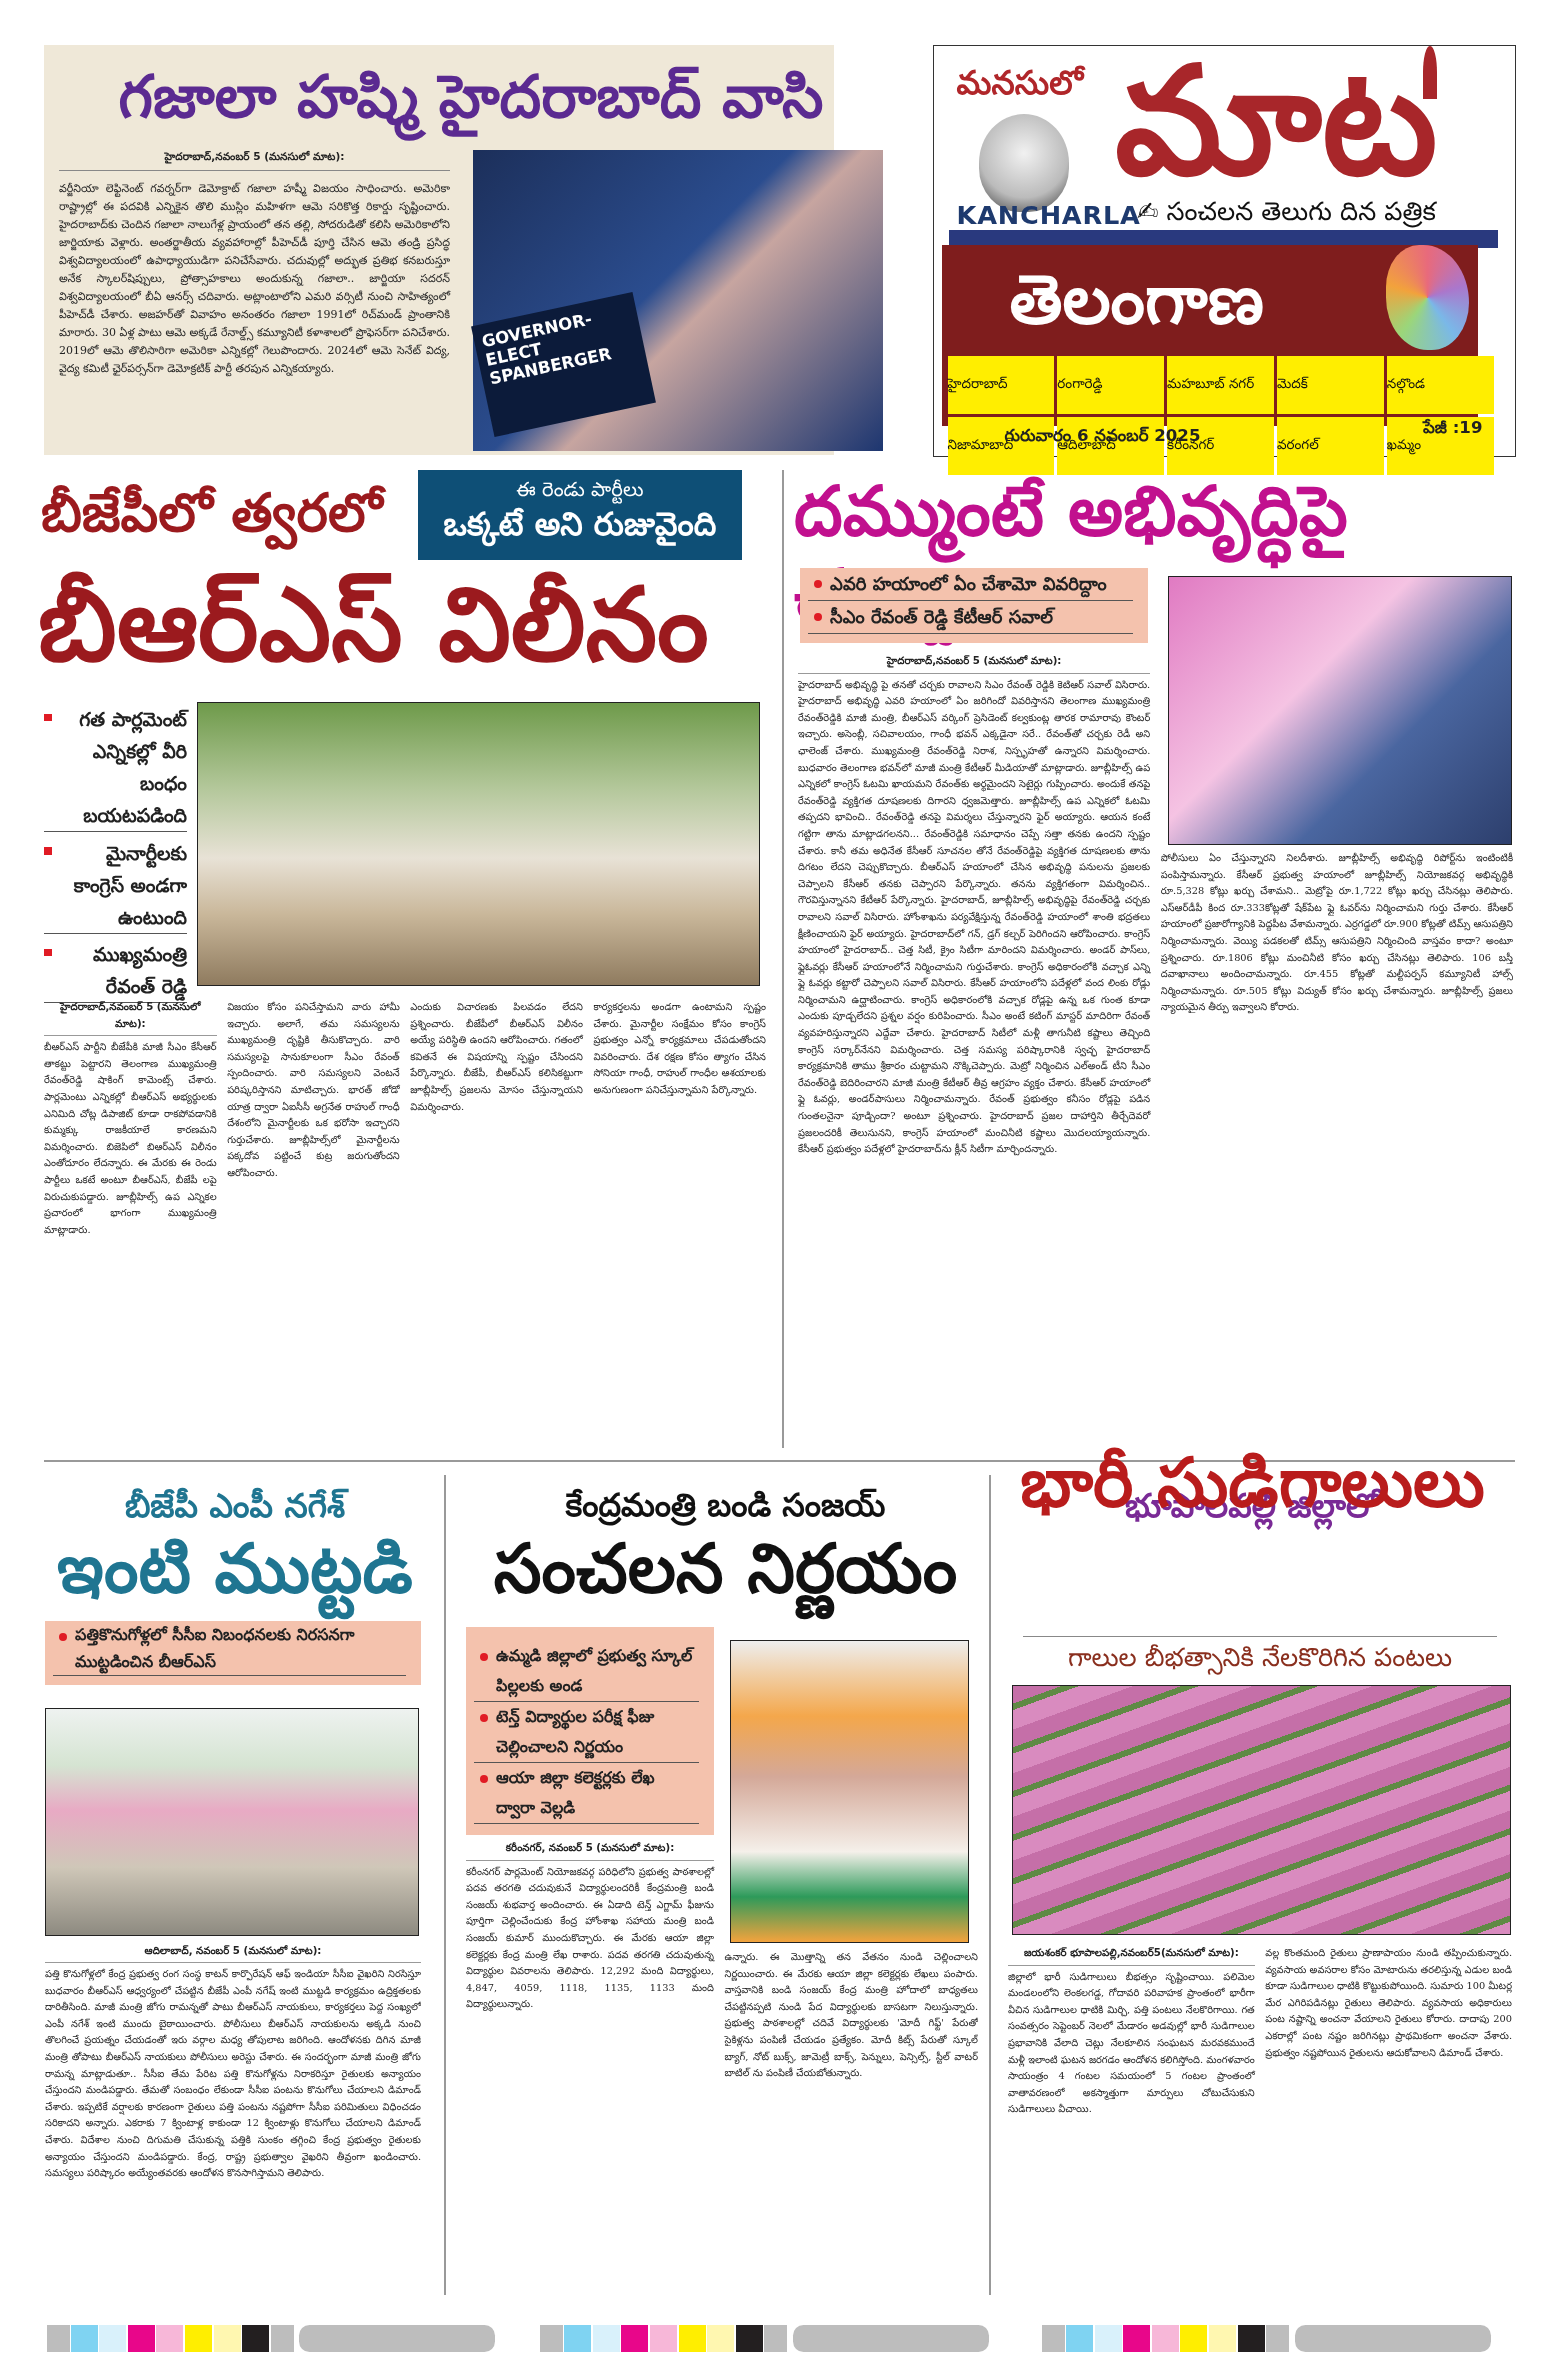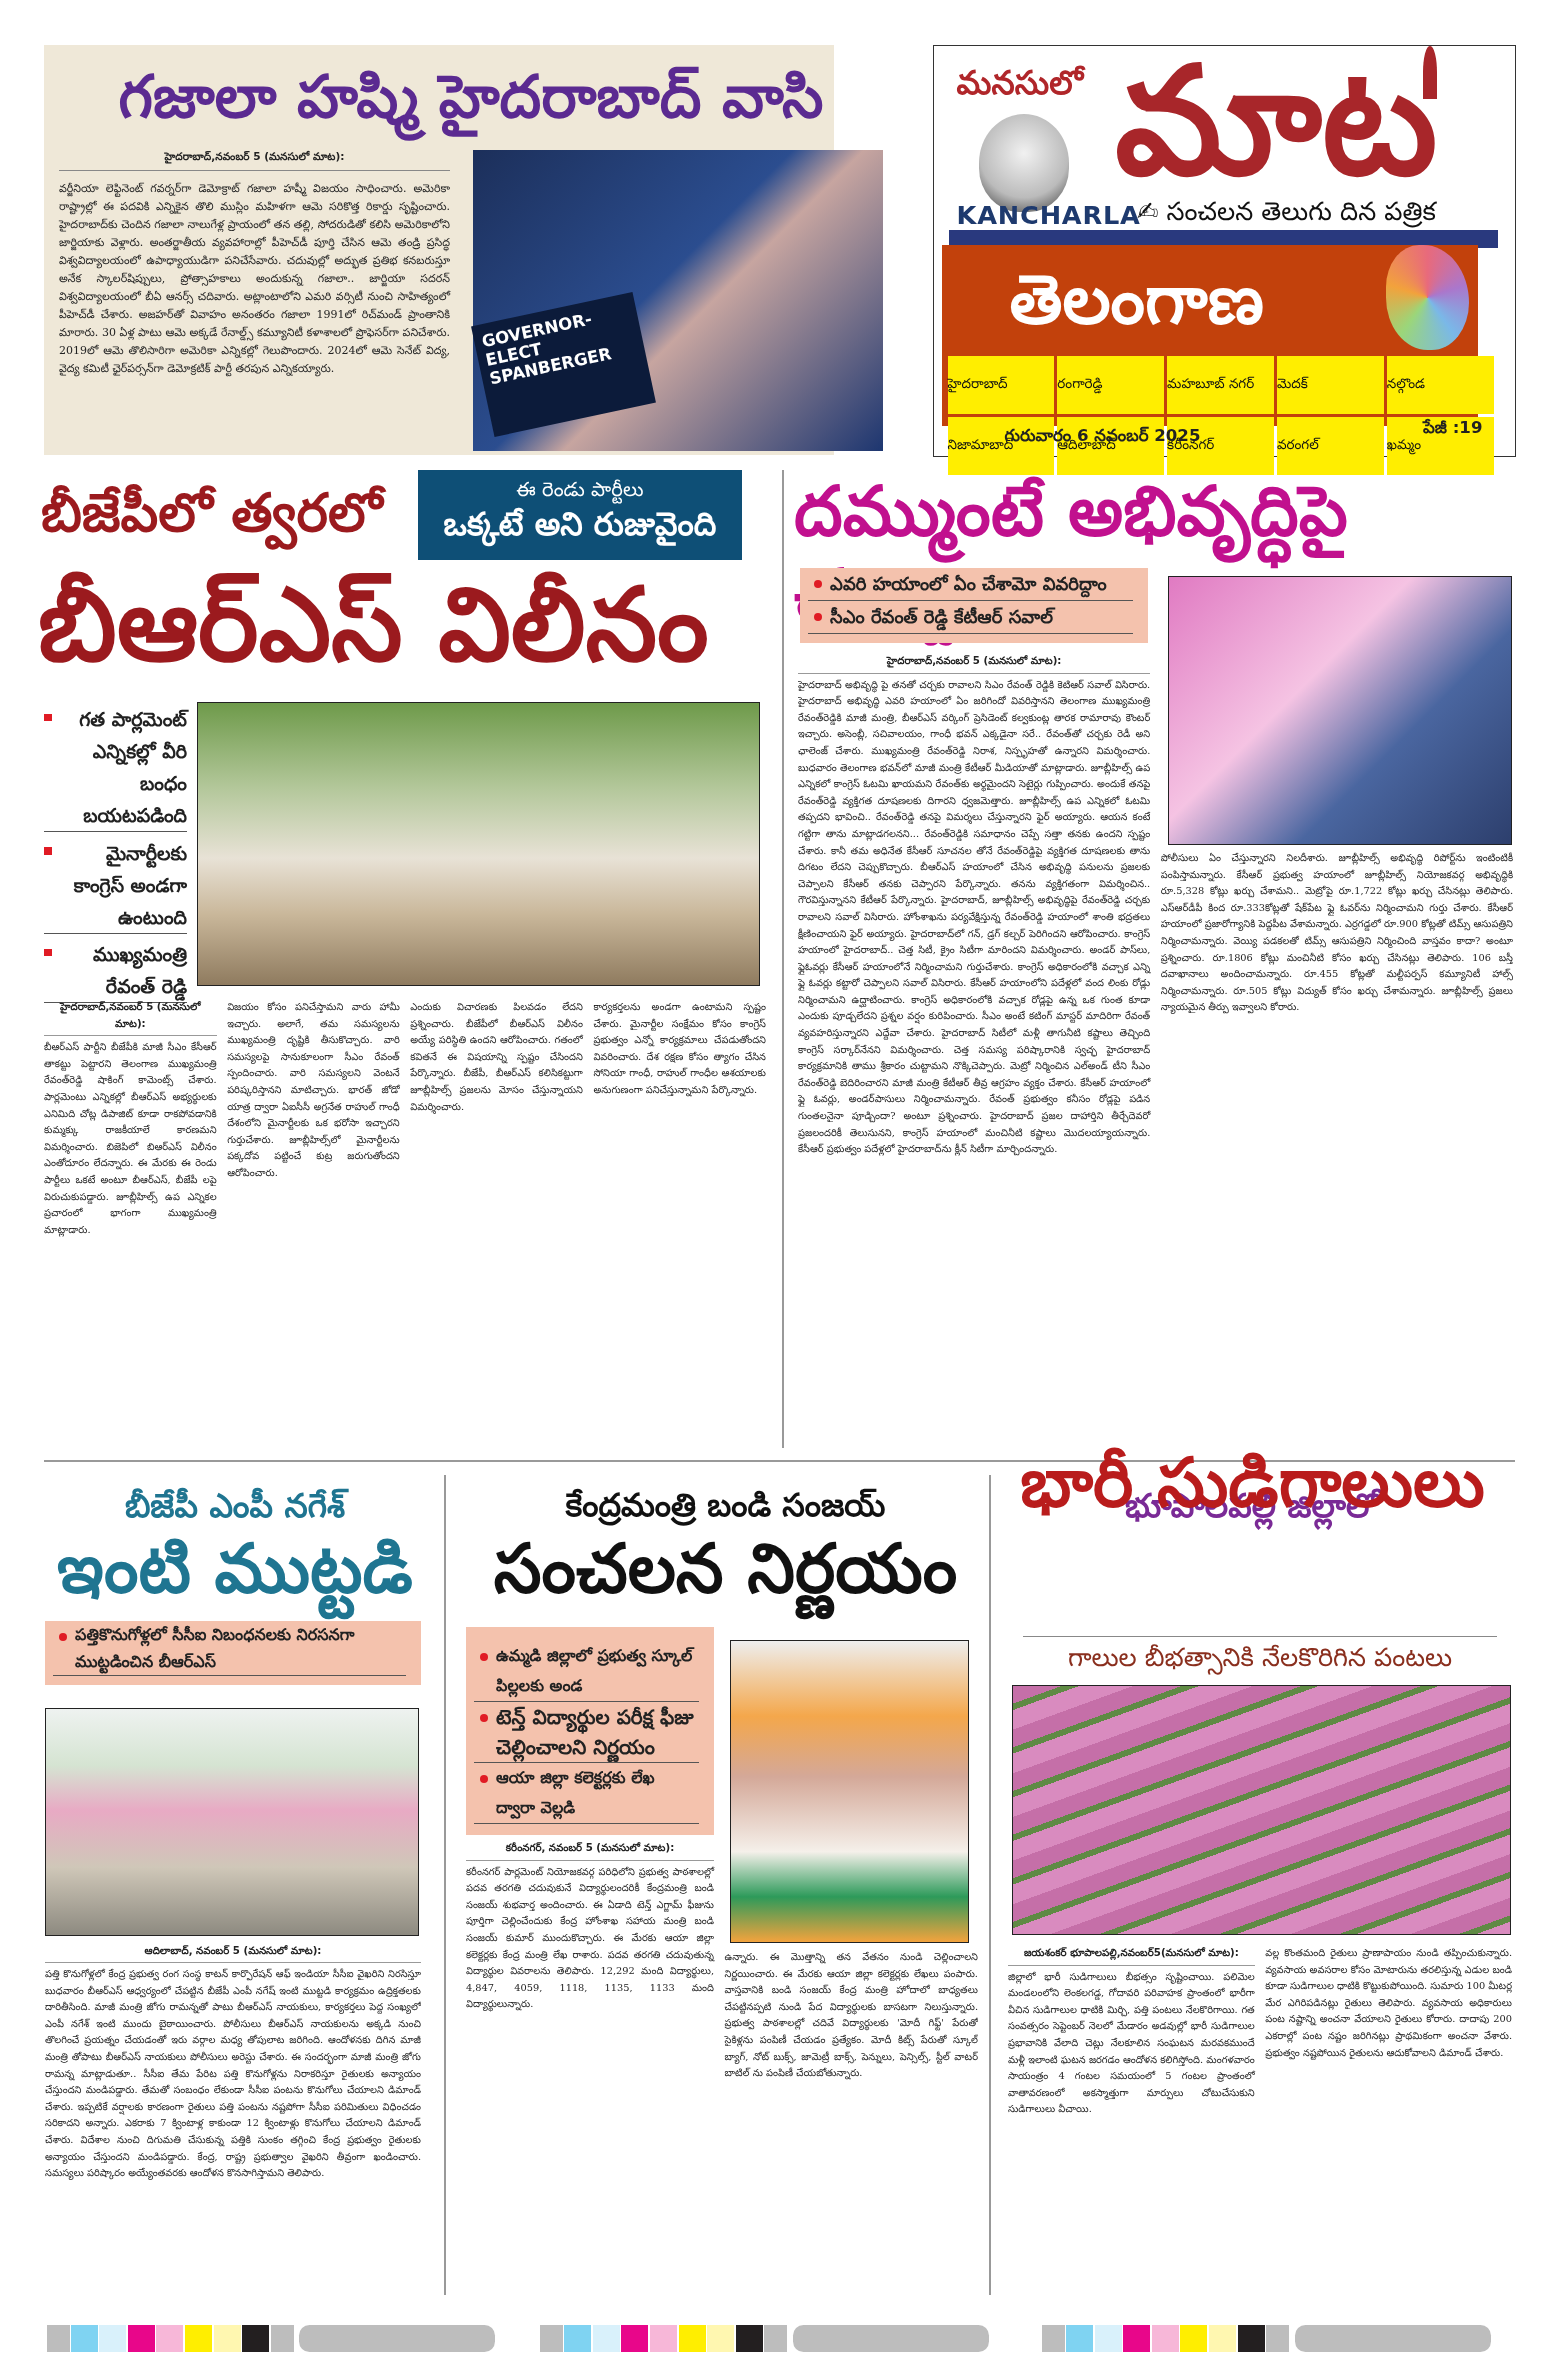--- a/index.html
+++ b/index.html
@@ -13,21 +13,21 @@
   #feature-photo{left:429px;top:105px;width:410px;height:301px;background:linear-gradient(135deg,#1c2f5a 0%,#2b4d8f 45%,#c7a5a0 55%,#1d3670 100%);}
   #feature-photo .sign{position:absolute;left:7.5px;bottom:30px;width:150px;height:98px;background:#0c1b3a;color:#fff;font-weight:bold;font-size:16.6px;padding:7.5px;transform:rotate(-12deg);}
   
   #masthead{left:933px;top:45px;width:581px;height:410px;border:1.5px solid #333;background:#fff;}
   #mast-small{left:22.6px;top:16.6px;color:#b0262a;font-weight:bold;font-size:33px;}
   #mast-face{left:45px;top:68px;width:90px;height:98px;border-radius:50% 50% 45% 45%;background:radial-gradient(circle at 50% 40%,#f1f1f1 0%,#bbb 60%,#333 100%);}
   #mast-kancharla{left:22.6px;top:154px;color:#1e3a6e;font-weight:bold;font-size:25.6px;letter-spacing:0.8px;}
   #mast-title{left:181px;top:0px;color:#a8262a;font-weight:bold;font-size:150px;line-height:150px;}
   #mast-tag{left:203px;top:150px;font-size:25.6px;color:#111;}
   #mast-bar{left:15px;top:184px;width:549px;height:18px;background:#29397e;}
-  #mast-state{left:7.5px;top:199px;width:536px;height:181px;background:#c2410c;}
+  #mast-state{left:7.5px;top:199px;width:536px;height:181px;background:#7f1d1d;}
   #mast-state-name{left:68px;top:15px;color:#fff;font-weight:bold;font-size:68px;}
   #mast-map{left:444px;top:0px;width:83px;height:105px;background:conic-gradient(#e86a7c,#a7c,#7ab8e8,#9bd67a,#f2a23c,#e86a7c);border-radius:40% 55% 45% 50%;}
   #mast-districts{left:6px;top:111px;width:546px;display:grid;grid-template-columns:repeat(5,1fr);gap:3px;}
   .district{background:#ffee00;text-align:left;font-size:13.5px;padding:19px 0;color:#111;}
   #mast-date{left:22.6px;top:380px;font-size:16.6px;font-weight:bold;margin-left:48px;}
   #mast-page{left:489px;top:372px;font-size:16.6px;font-weight:bold;}
   
   #brs-kicker{left:41px;top:482px;color:#9b1a1e;font-weight:bold;font-size:53px;}
   #brs-box{left:418px;top:470px;width:324px;height:90px;background:#0e4f76;color:#fff;text-align:center;}
   #brs-box-1{font-size:19.6px;margin-top:7.5px;}
@@ -164,21 +164,21 @@
   <div style="font-family:'DejaVu Serif',serif;font-size:9.8px;line-height:16.6px;text-align:justify;">పత్తి కొనుగోళ్లలో కేంద్ర ప్రభుత్వ రంగ సంస్థ కాటన్ కార్పొరేషన్ ఆఫ్ ఇండియా సీసీఐ వైఖరిని నిరసిస్తూ బుధవారం బీఆర్ఎస్ ఆధ్వర్యంలో చేపట్టిన బీజేపీ ఎంపీ నగేష్ ఇంటి ముట్టడి కార్యక్రమం ఉద్రిక్తతలకు దారితీసింది. మాజీ మంత్రి జోగు రామన్నతో పాటు బీఆర్ఎస్ నాయకులు, కార్యకర్తలు పెద్ద సంఖ్యలో ఎంపీ నగేశ్ ఇంటి ముందు బైఠాయించారు. పోలీసులు బీఆర్ఎస్ నాయకులను అక్కడి నుంచి తొలగించే ప్రయత్నం చేయడంతో ఇరు వర్గాల మధ్య తోపులాట జరిగింది. ఆందోళనకు దిగిన మాజీ మంత్రి తోపాటు బీఆర్ఎస్ నాయకులు పోలీసులు అరెస్టు చేశారు. ఈ సందర్భంగా మాజీ మంత్రి జోగు రామన్న మాట్లాడుతూ.. సీసీఐ తేమ పేరిట పత్తి కొనుగోళ్లను నిరాకరిస్తూ రైతులకు అన్యాయం చేస్తుందని మండిపడ్డారు. తేమతో సంబంధం లేకుండా సీసీఐ పంటను కొనుగోలు చేయాలని డిమాండ్ చేశారు. ఇప్పటికే వర్షాలకు కారణంగా రైతులు పత్తి పంటను నష్టపోగా సీసీఐ పరిమితులు విధించడం సరికాదని అన్నారు. ఎకరాకు 7 క్వింటాళ్ల కాకుండా 12 క్వింటాళ్లు కొనుగోలు చేయాలని డిమాండ్ చేశారు. విదేశాల నుంచి దిగుమతి చేసుకున్న పత్తికి సుంకం తగ్గించి కేంద్ర ప్రభుత్వం రైతులకు అన్యాయం చేస్తుందని మండిపడ్డారు. కేంద్ర, రాష్ట్ర ప్రభుత్వాల వైఖరిని తీవ్రంగా ఖండించారు. సమస్యలు పరిష్కారం అయ్యేంతవరకు ఆందోళన కొనసాగిస్తామని తెలిపారు.</div>
 </div>
 
 <div class="vrule" style="left:444px;top:1475px;height:820px;"></div>
 
 <div class="abs" id="bs-kicker">కేంద్రమంత్రి బండి సంజయ్</div>
 <div class="abs" id="bs-title">సంచలన నిర్ణయం</div>
 <div class="abs" id="bs-box">
   <div style="height:13.5px;"></div>
   <div class="rb" style="font-size:16px;line-height:30px;"><span class="dot"></span><span>ఉమ్మడి జిల్లాలో ప్రభుత్వ స్కూల్ పిల్లలకు అండ</span></div>
-  <div class="rb" style="font-size:20px;line-height:30px;"><span class="dot"></span><span>టెన్త్ విద్యార్థుల పరీక్ష ఫీజు చెల్లించాలని నిర్ణయం</span></div>
+  <div class="rb" style="font-size:16px;line-height:30px;"><span class="dot"></span><span>టెన్త్ విద్యార్థుల పరీక్ష ఫీజు చెల్లించాలని నిర్ణయం</span></div>
   <div class="rb" style="font-size:16px;line-height:30px;"><span class="dot"></span><span>ఆయా జిల్లా కలెక్టర్లకు లేఖ ద్వారా వెల్లడి</span></div>
 </div>
 <div class="abs" id="bs-photo"></div>
 <div class="abs" id="bs-text">
   <div class="cols">
     <div style="flex:0 0 248px;"><div class="dateline">కరీంనగర్, నవంబర్ 5 (మనసులో మాట):</div><span>కరీంనగర్ పార్లమెంట్ నియోజకవర్గ పరిధిలోని ప్రభుత్వ పాఠశాలల్లో పదవ తరగతి చదువుకునే విద్యార్థులందరికీ కేంద్రమంత్రి బండి సంజయ్ శుభవార్త అందించారు. ఈ ఏడాది టెన్త్ ఎగ్జామ్ ఫీజును పూర్తిగా చెల్లించేందుకు కేంద్ర హోంశాఖ సహాయ మంత్రి బండి సంజయ్ కుమార్ ముందుకొచ్చారు. ఈ మేరకు ఆయా జిల్లా కలెక్టర్లకు కేంద్ర మంత్రి లేఖ రాశారు. పదవ తరగతి చదువుతున్న విద్యార్థుల వివరాలను తెలిపారు. 12,292 మంది విద్యార్థులు, 4,847, 4059, 1118, 1135, 1133 మంది విద్యార్థులున్నారు.</span></div>
     <div style="padding-top:109px;">ఉన్నారు. ఈ మొత్తాన్ని తన వేతనం నుండి చెల్లించాలని నిర్ణయించారు. ఈ మేరకు ఆయా జిల్లా కలెక్టర్లకు లేఖలు పంపారు. వాస్తవానికి బండి సంజయ్ కేంద్ర మంత్రి హోదాలో బాధ్యతలు చేపట్టినప్పటి నుండి పేద విద్యార్థులకు బాసటగా నిలుస్తున్నారు. ప్రభుత్వ పాఠశాలల్లో చదివే విద్యార్థులకు 'మోదీ గిఫ్ట్' పేరుతో సైకిళ్లను పంపిణీ చేయడం ప్రత్యేకం. మోదీ కిట్స్ పేరుతో స్కూల్ బ్యాగ్, నోట్ బుక్స్, జామెట్రీ బాక్స్, పెన్నులు, పెన్సిల్స్, స్టీల్ వాటర్ బాటిల్ ను పంపిణీ చేయబోతున్నారు.</div>
   </div>
 </div>
 

